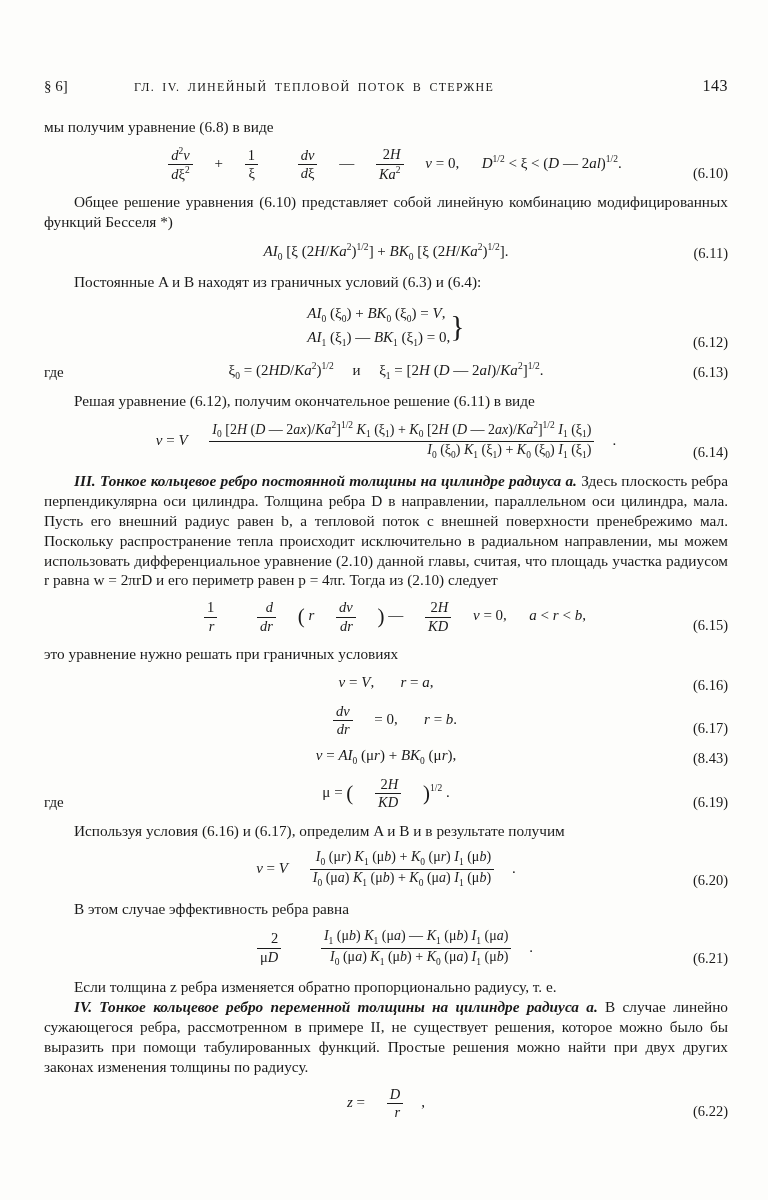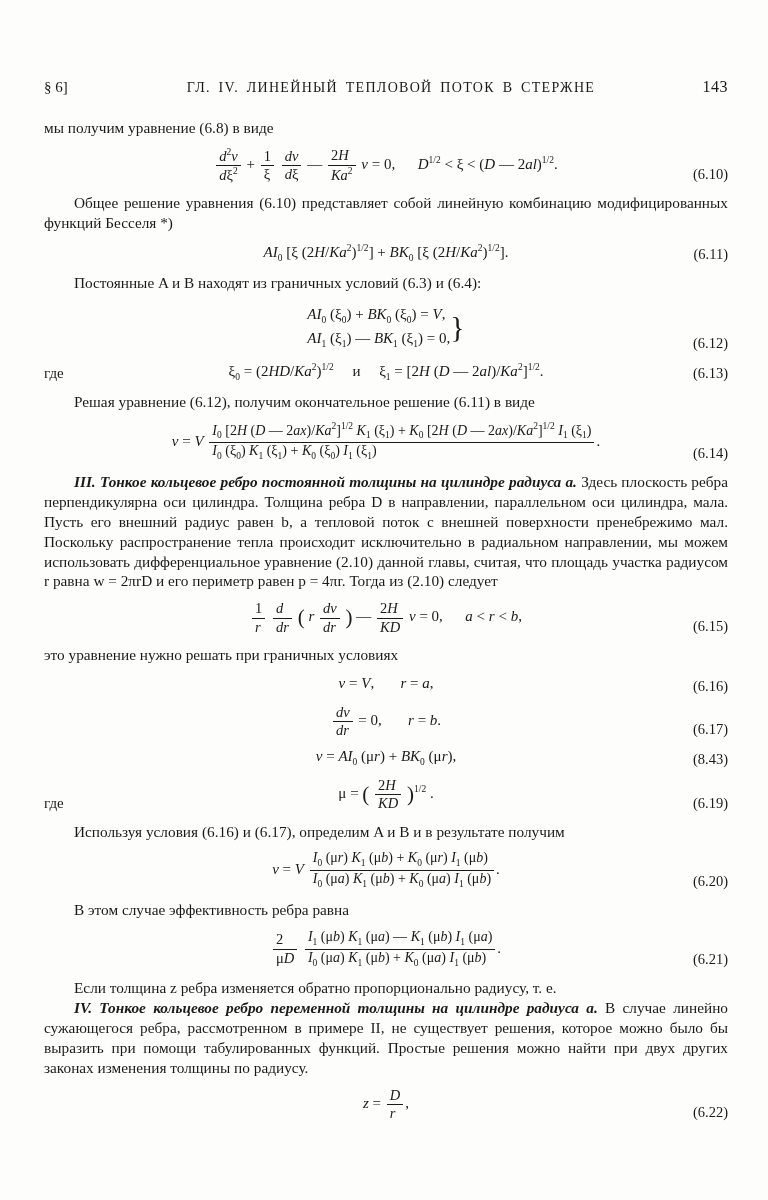--- a/index.html
+++ b/index.html
@@ -37,23 +37,23 @@
     letter-spacing: 0.5px;
     margin-bottom: 22px;
   }
   .header .sec {
     width: 90px;
     font-size: 15px;
     letter-spacing: 0px;
   }
   .header .title {
     flex: 1;
-    text-align: center;
+    text-align: left;
     text-transform: uppercase;
-    font-size: 14px;
+    font-size: 12px;
     letter-spacing: 1.3px;
     word-spacing: 3px;
     margin-top: 46px;
   }
   .header .pageno {
     width: 80px;
     text-align: right;
     font-size: 16px;
   }
   
@@ -91,22 +91,22 @@
     position: absolute;
     left: 0;
     bottom: 0;
     font-size: 15px;
   }
   
   .it { font-style: italic; }
   .frac {
     display: inline-block;
     vertical-align: middle;
-    text-align: left;
-    margin: 0 2px;
+    text-align: right;
+    margin: 0 18px;
     line-height: 1.05;
   }
   .frac .num {
     display: block;
     border-bottom: 1px solid #1a1a1a;
     padding: 0 3px 1px 3px;
     font-size: 14.5px;
   }
   .frac .den {
     display: block;

